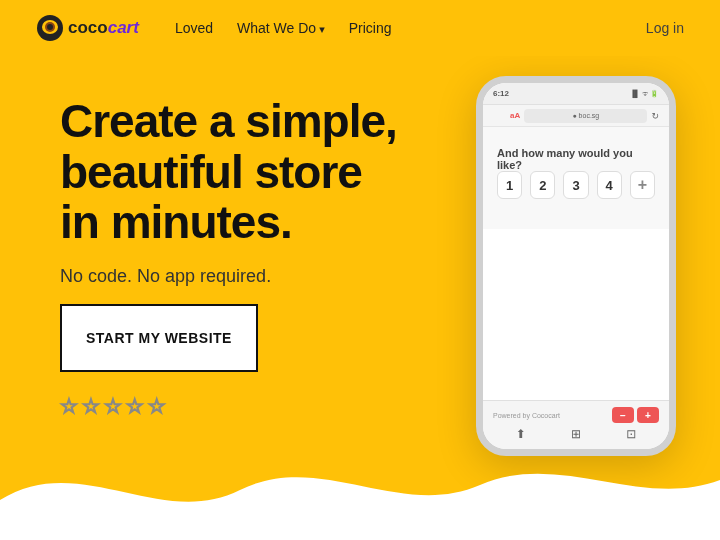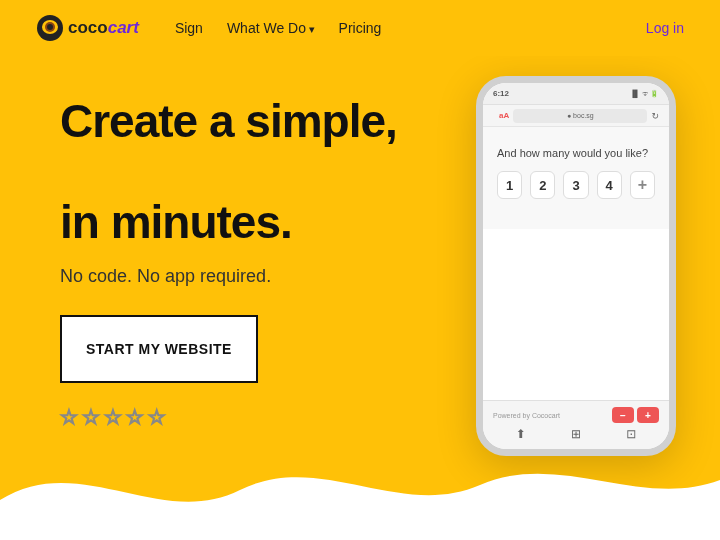--- a/index.html
+++ b/index.html
@@ -53,21 +53,21 @@
     .nav-link.has-arrow::after {
       content: ' ▾';
       font-size: 11px;
     }
     .nav-right {
       display: flex;
       align-items: center;
       gap: 16px;
     }
     .login-btn {
-      color: #6d28d9;
+      color: #404040;
       font-size: 14px;
       font-weight: 500;
       cursor: pointer;
       text-decoration: none;
     }
     .signup-btn {
       border: 2px solid #222;
       border-radius: 20px;
       padding: 6px 18px;
       font-size: 14px;
@@ -94,21 +94,21 @@
       font-weight: 900;
       color: #111;
       line-height: 1.1;
       margin-bottom: 18px;
       letter-spacing: -1px;
     }
     .hero-subtitle {
       font-size: 18px;
       font-weight: 400;
       color: #333;
-      margin-bottom: 28px;
+      margin-bottom: 17px;
     }
     .cta-btn {
       display: inline-block;
       border: 2.5px solid #111;
       background: #fff;
       color: #111;
       font-size: 14px;
       font-weight: 700;
       padding: 24px 24px;
       cursor: pointer;
@@ -188,32 +188,32 @@
       border-radius: 4px;
       flex: 1;
       height: 14px;
       display: flex;
       align-items: center;
       justify-content: center;
       font-size: 7px;
       color: #666;
       margin: 0 4px;
     }
-    .address-aa { font-size: 8px; color: #e55; font-weight: 700; margin-left: 8px; }
+    .address-aa { font-size: 8px; color: #e55; font-weight: 700; margin-left: 19px; }
     .address-reload { font-size: 9px; color: #666; margin-right: 2px; }
     .phone-content {
       background: #f8f8f8;
       padding: 20px 14px 10px;
       flex: 1;
     }
     .phone-question {
       font-size: 11px;
       color: #444;
-      margin-bottom: 12px;
-      font-weight: 400;
+      margin-bottom: 0;
+      font-weight: 700;
     }
     .quantity-row {
       display: flex;
       gap: 8px;
       margin-bottom: 20px;
     }
     .qty-btn {
       width: 28px;
       height: 28px;
       border: 1px solid #ddd;
@@ -306,34 +306,34 @@
     <svg class="logo-icon" viewBox="0 0 28 28" fill="none" xmlns="http://www.w3.org/2000/svg">
       <circle cx="14" cy="14" r="13" fill="#222"></circle>
       <ellipse cx="14" cy="13" rx="8" ry="7" fill="#FFC107"></ellipse>
       <circle cx="14" cy="13" r="5" fill="#8B4513"></circle>
       <circle cx="14" cy="13" r="3" fill="#222"></circle>
     </svg>
     <span class="coco">coco</span>
       <span class="cart">cart</span>
   </a>
   <div class="nav-links">
-    <a class="nav-link">Sign</a>
+    <a class="nav-link">Loved</a>
     <a class="nav-link has-arrow">What We Do</a>
     <a class="nav-link">Pricing</a>
   </div>
   <div class="nav-right">
     <a class="login-btn">Log in</a>
   </div>
 </nav>
 
 <div class="hero">
   <div class="hero-left">
     <h1 class="hero-title">
       <span>Create a simple,</span><br>
-      <br>
+      <span>beautiful store</span><br>
       <span>in minutes.</span>
     </h1>
     <p class="hero-subtitle">No code. No app required.</p>
     <button class="cta-btn">START MY WEBSITE</button>
     <div class="stars">
       <span class="star filled">☆</span>
       <span class="star filled">☆</span>
       <span class="star filled">☆</span>
       <span class="star filled">☆</span>
       <span class="star empty">☆</span>

